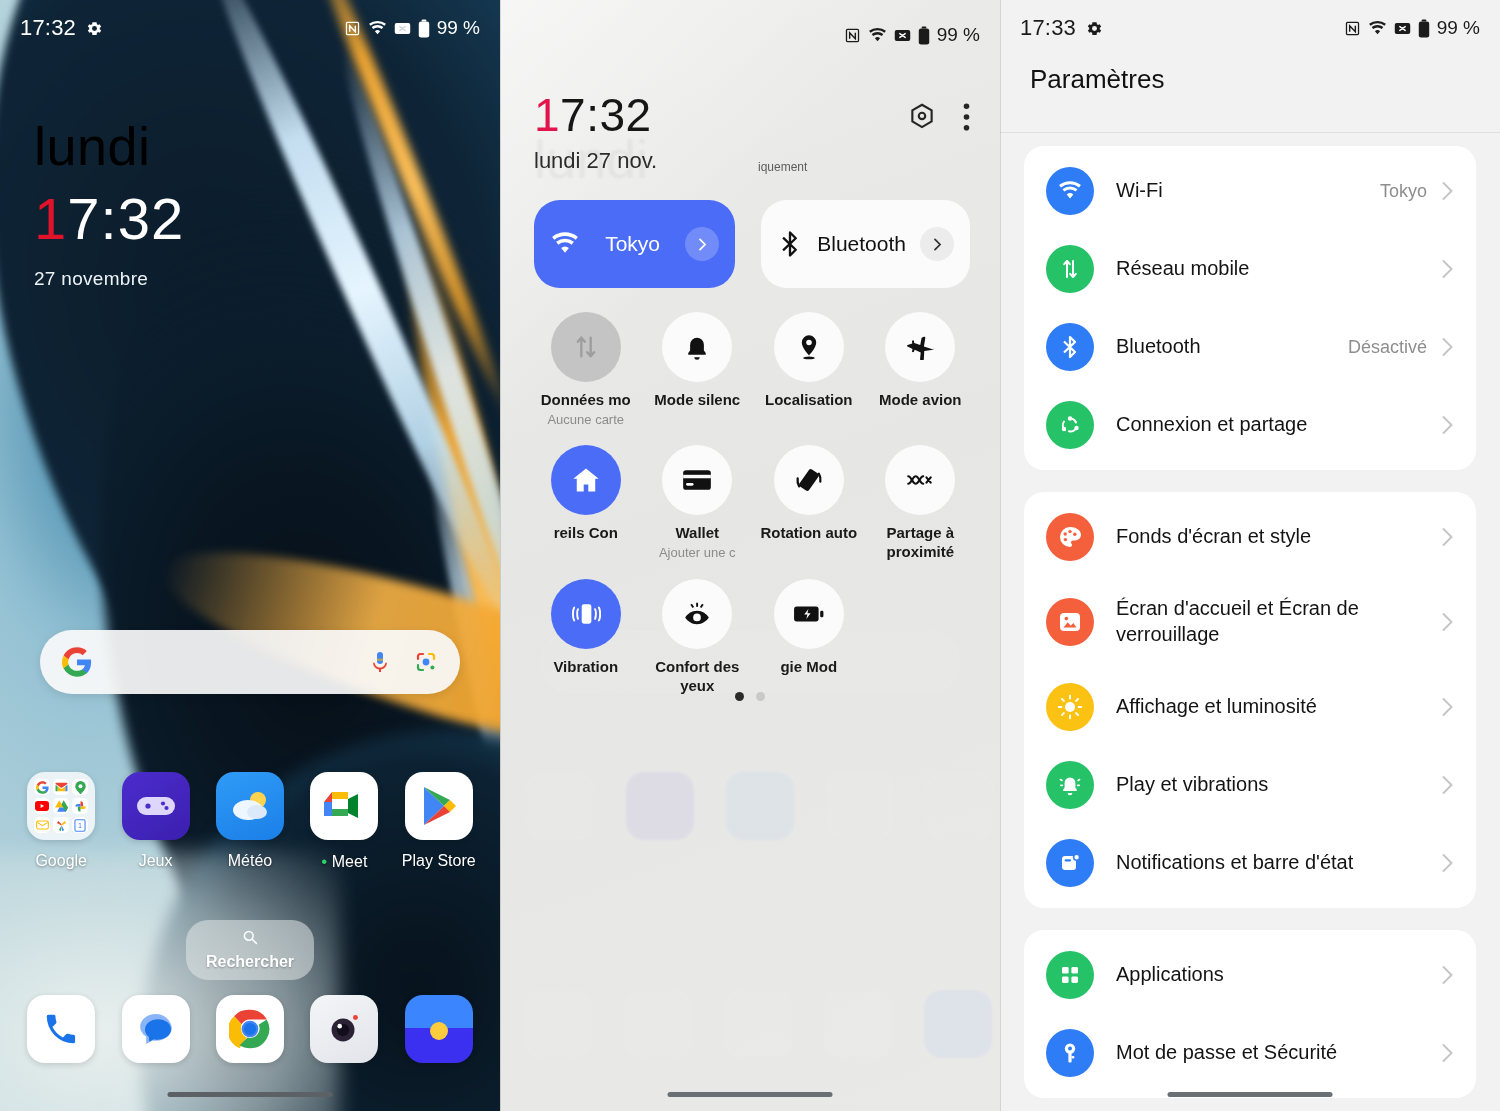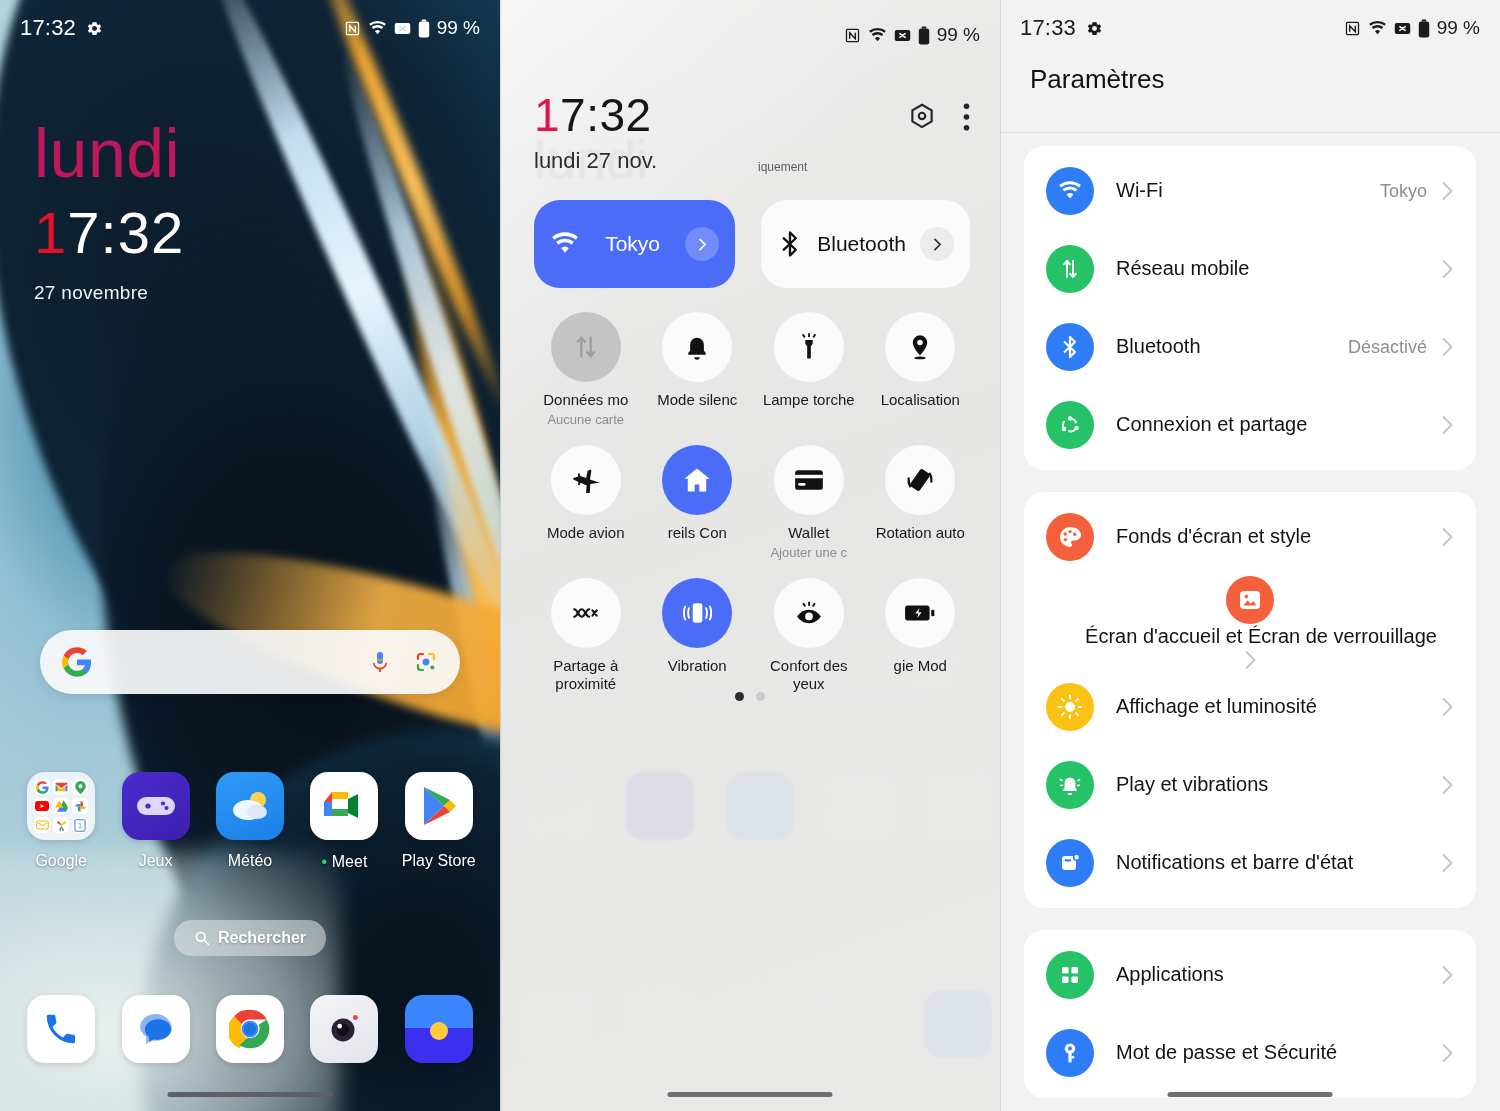--- a/index.html
+++ b/index.html
@@ -73,21 +73,21 @@
   .sb-right { display: flex; align-items: center; gap: 7px; }
   .sb-pct { font-size: 19px; font-weight: 500; }
   .light .sb-time, .light .sb-pct { color: #ffffff; }
   .dark .sb-time, .dark .sb-pct { color: #1b1b1b; }
 
   .ic { display: inline-block; line-height: 0; }
   .ic svg { display: block; }
 
   
   .home-clock { position: absolute; left: 34px; top: 118px; z-index: 25; }
-  .hc-day { font-size: 68px; color: #be185d; font-weight: 400; letter-spacing: .5px; line-height: 1.05; }
+  .hc-day { font-size: 54px; color: #000000; font-weight: 400; letter-spacing: .5px; line-height: 1.05; }
   .hc-time { font-size: 58px; font-weight: 400; color: #fff; margin-top: 10px; letter-spacing: 1px; }
   .hc-time .accent { color: #e1132b; }
   .hc-date { font-size: 19px; color: #eef4f6; margin-top: 16px; letter-spacing: .3px; }
 
   
   .gsearch {
     position: absolute; left: 40px; right: 40px; top: 630px; height: 64px;
     background: rgba(250,250,250,.92); border-radius: 34px; z-index: 25;
     display: flex; align-items: center; padding: 0 22px;
     box-shadow: 0 3px 10px rgba(0,0,0,.10);
@@ -113,21 +113,21 @@
   .folder-bg { background: rgba(255,255,255,.78); }
   .folder-grid { display: grid; grid-template-columns: repeat(3,1fr); gap: 3px; padding: 7px;
                  width: 100%; height: 100%; }
   .fcell { background: #fff; border-radius: 5px; display:flex; align-items:center; justify-content:center;
            font-size: 11px; overflow: hidden; }
 
   
   .searchchip {
     position: absolute; left: 50%; transform: translateX(-50%); top: 920px; z-index: 25;
     background: rgba(225,232,232,.55); border-radius: 22px; padding: 9px 20px;
-    display: flex; align-items: center; gap: 8px;
+    display: flex; align-items: center; gap: 8px; flex-direction: column;
   }
   .searchchip span { font-size: 16px; color: #fff; font-weight: 600; text-shadow: 0 1px 2px rgba(0,0,0,.3); }
 
   
   .dock {
     position: absolute; left: 0; right: 0; bottom: 48px; z-index: 25;
     display: flex; justify-content: space-around; padding: 0 14px;
   }
   .dock .app-ico { width: 68px; height: 68px; border-radius: 18px; }
 
@@ -167,37 +167,37 @@
   .bigtile.off .bt-chev { background: #ececec; }
 
   .qs-grid { position: absolute; top: 312px; left: 30px; right: 24px; z-index: 6;
              display: grid; grid-template-columns: repeat(4, 1fr); row-gap: 18px; }
   .qtile { display: flex; flex-direction: column; align-items: center; }
   .qt-circle { width: 70px; height: 70px; border-radius: 50%; background: #fbfbfb;
                display: flex; align-items: center; justify-content: center; }
   .qt-circle.on { background: #4a6cf7; }
   .qt-circle.dim { background: #c4c4c4; }
   .qt-label { margin-top: 9px; font-size: 15px; color: #1a1a1a; text-align: center;
-              line-height: 1.25; font-weight: 400; max-width: 104px; }
+              line-height: 1.25; font-weight: 700; max-width: 104px; }
   .qt-sub { font-size: 13px; color: #8c8c8c; text-align: center; margin-top: 2px; max-width: 104px; }
   .qt-clip { overflow: hidden; white-space: nowrap; }
 
   .qs-dots { position: absolute; top: 692px; left: 0; right: 0; display: flex; justify-content: center;
              gap: 12px; z-index: 6; }
   .qs-dots i { width: 9px; height: 9px; border-radius: 50%; background: #c9c9c9; display: block; }
   .qs-dots i.active { background: #2b2b2b; }
 
   
   #settings-panel { background: #f2f2f2; }
   .st-title { position: absolute; top: 64px; left: 30px; font-size: 26px; color: #111; z-index: 5; }
   .st-divider { position: absolute; top: 132px; left: 0; right: 0; height: 1px; background: #e0e0e0; z-index: 5; }
   .st-list { position: absolute; top: 146px; left: 24px; right: 24px; z-index: 5; }
   .st-card { background: #fff; border-radius: 20px; padding: 6px 0; margin-bottom: 22px; }
   .st-row { display: flex; align-items: center; padding: 0 22px; height: 78px; }
-  .st-row.tall { height: 92px; flex-direction: column; }
+  .st-row.tall { height: 92px; }
   .st-ico { width: 48px; height: 48px; border-radius: 50%; flex: 0 0 48px;
             display: flex; align-items: center; justify-content: center; }
   .st-label { flex: 1; margin-left: 22px; font-size: 20px; color: #141414; font-weight: 500; line-height: 1.28; }
   .st-value { font-size: 18px; color: #8e8e8e; margin-right: 14px; white-space: nowrap; }
   .st-chev { color: #c0c0c0; }
 
   
   .seam { position: absolute; top: 0; bottom: 0; width: 1px; background: rgba(0,0,0,.12); z-index: 60; }
 </style>
 </head>
@@ -586,31 +586,20 @@
       <div class="qtile">
         <div class="qt-circle">
           <svg width="26" height="28" viewBox="0 0 22 24" fill="#111">
               <path d="M11 23a2.4 2.4 0 002.4-2.2H8.6A2.4 2.4 0 0011 23z"></path>
               <path d="M18.5 17.2l-1.6-2.1V10a5.9 5.9 0 00-11.8 0v5.1l-1.6 2.1v1.4h15z"></path>
             </svg>
         </div>
         <div class="qt-label qt-clip">Mode silenc</div>
       </div>
 
-      <div class="qtile">
-        <div class="qt-circle">
-          <svg width="26" height="30" viewBox="0 0 22 26" fill="#111">
-              <path d="M7.8 7h6.4v3.2l-1.6 2.2V23h-3.2V12.4L7.8 10.2z"></path>
-              <path d="M10.2 1h1.6v3.4h-1.6z"></path>
-              <path d="M4.8 2.4l1.3-.9 1.9 2.7-1.3.9z"></path>
-              <path d="M17.2 2.4l-1.3-.9-1.9 2.7 1.3.9z"></path>
-            </svg>
-        </div>
-        <div class="qt-label">Lampe torche</div>
-      </div>
 
       <div class="qtile">
         <div class="qt-circle">
           <svg width="26" height="28" viewBox="0 0 22 24" fill="#111">
               <path d="M11 2a6.2 6.2 0 00-6.2 6.2c0 4.7 6.2 11 6.2 11s6.2-6.3 6.2-11A6.2 6.2 0 0011 2zm0 8.6a2.4 2.4 0 112.4-2.4A2.4 2.4 0 0111 10.6z"></path>
               <ellipse cx="11" cy="21.4" rx="5" ry="1.2"></ellipse>
             </svg>
         </div>
         <div class="qt-label">Localisation</div>
       </div>

